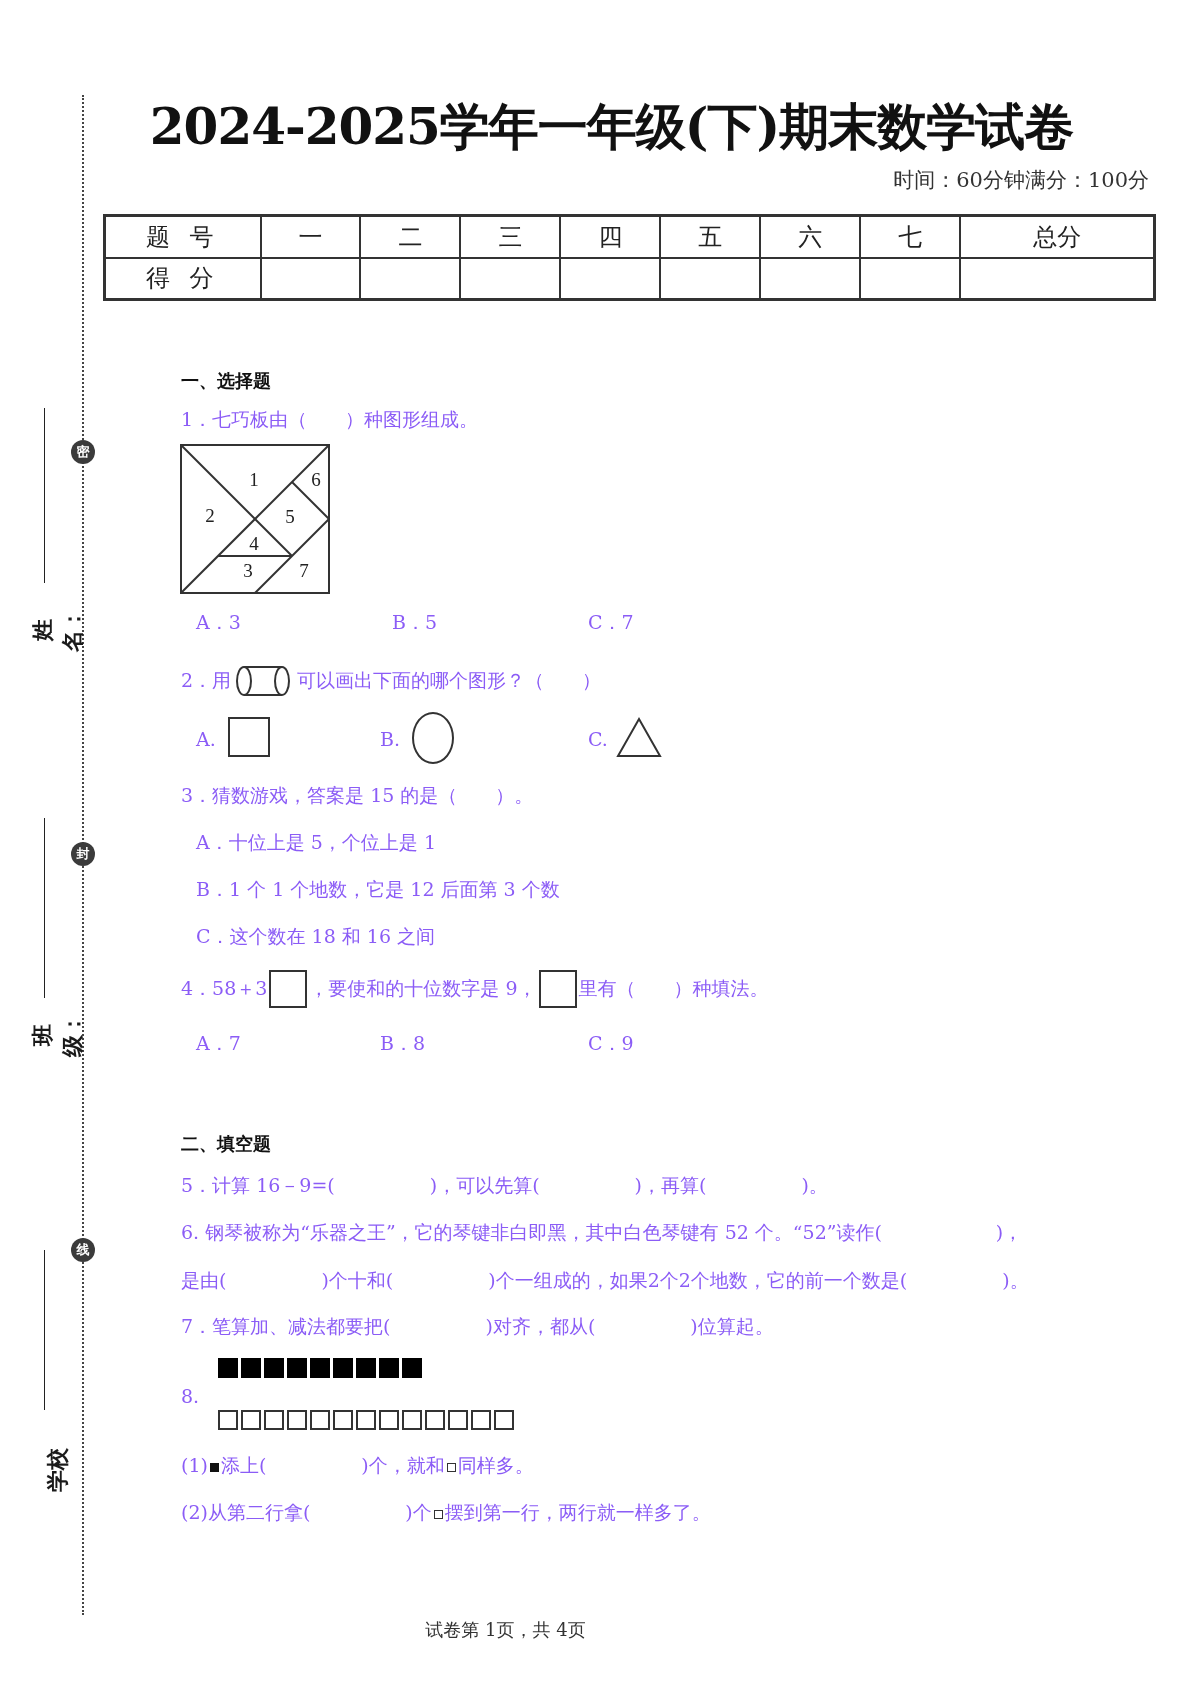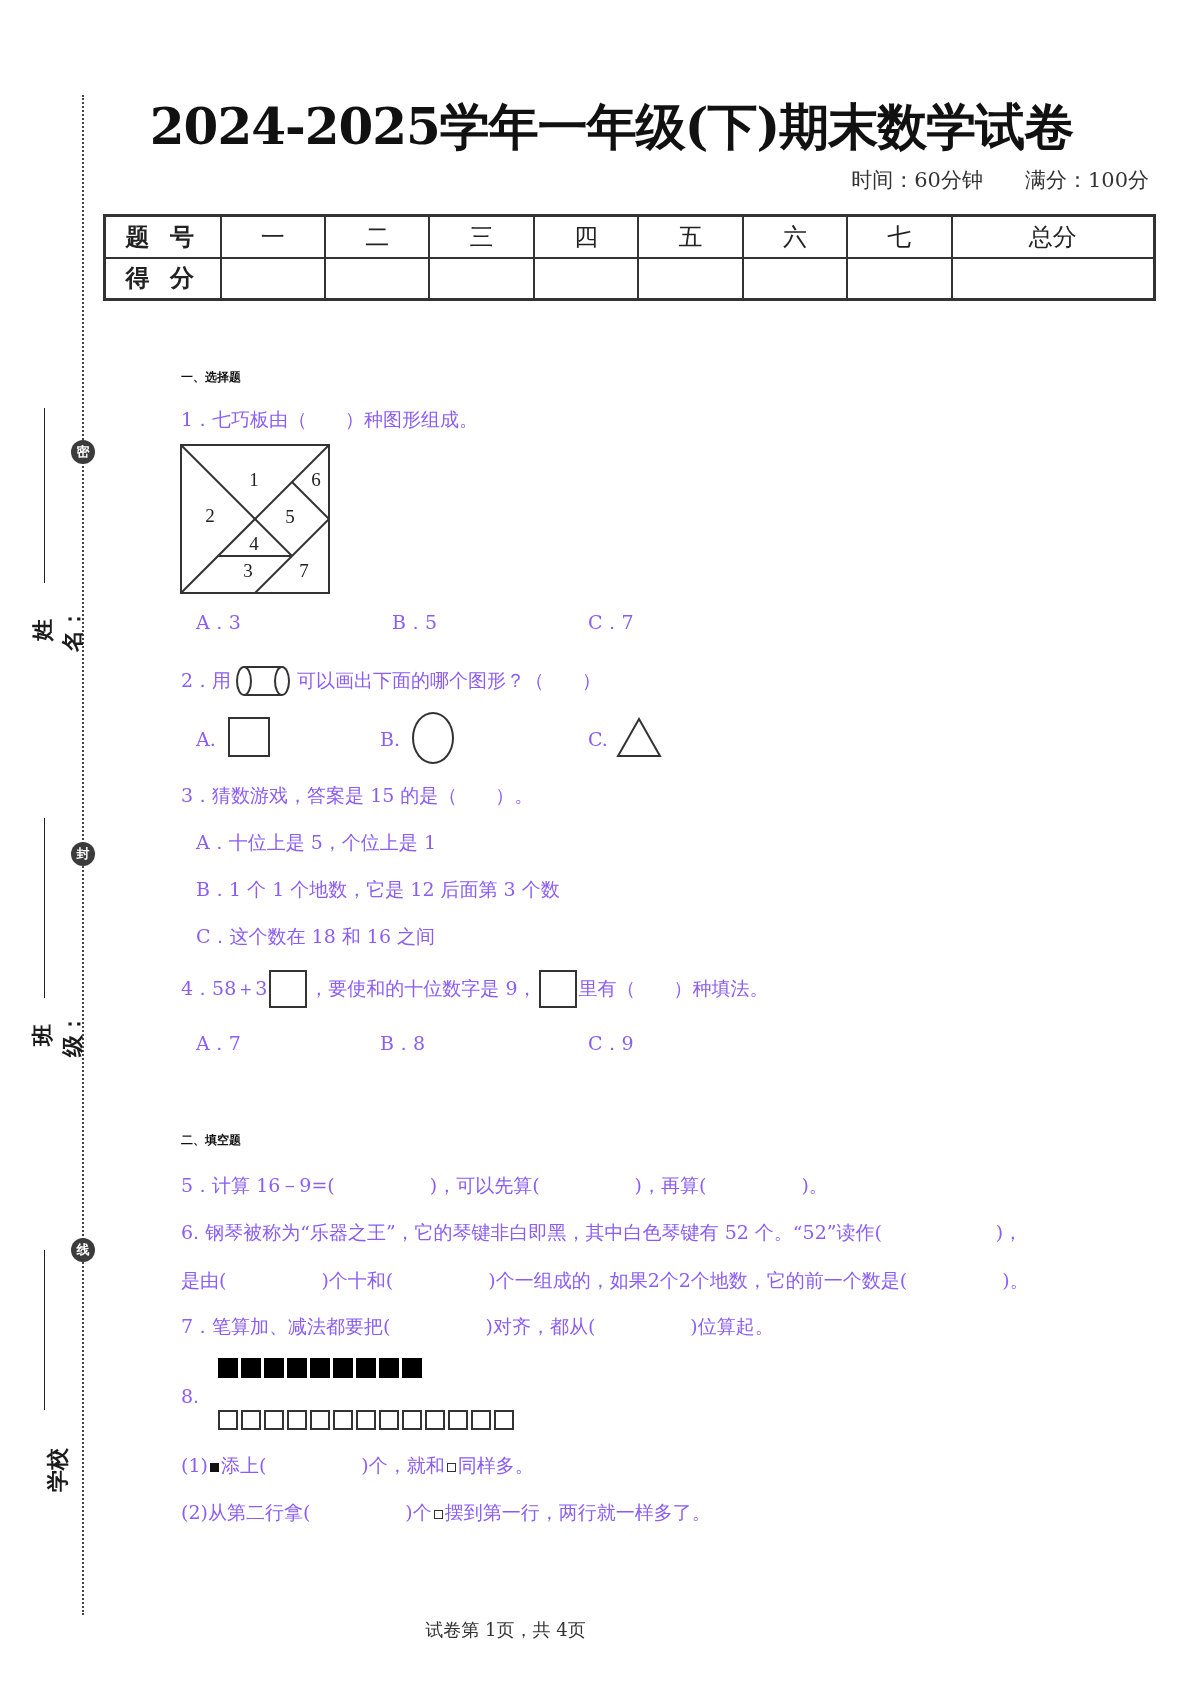--- a/index.html
+++ b/index.html
@@ -13,29 +13,29 @@
   .seal { position: absolute; left: 71px; width: 24px; height: 24px; border-radius: 50%; background: #3b3b3b; color: #fff;
           font-family: "DejaVu Sans", sans-serif; font-size: 13px; line-height: 24px; text-align: center; font-weight: bold; }
   .vlabel { position: absolute; left: 28px; font-family: "DejaVu Sans", sans-serif; font-weight: bold; font-size: 22px;
             transform: rotate(-90deg); transform-origin: center; width: 60px; text-align: center; }
   .vline { position: absolute; left: 44px; width: 0; border-left: 1.5px solid #222; }
 
   
   .title { left: 0; width: 1191px; top: 94px; text-align: center; padding-left: 32px;
            font-family: "DejaVu Serif", "Liberation Serif", serif; font-weight: bold; font-size: 50px; letter-spacing: -1px; color: #111; }
   .meta { right: 42px; top: 166px; font-size: 21px; color: #333; }
-  .meta span + span { margin-left: 42px; }
+  .meta span + span { }
 
   
   .score-table { position: absolute; left: 103px; top: 214px; width: 1053px; border-collapse: collapse; border: 3px solid #333; }
   .score-table td { border: 2px solid #333; height: 42px; text-align: center; font-family: "DejaVu Sans", sans-serif; font-size: 24px; color: #222; }
-  .score-table td.hdr { width: 116px; letter-spacing: 6px; font-weight: bold; }
+  .score-table td.hdr { width: 156px; letter-spacing: 6px; font-weight: normal; }
 
   
-  .sec { font-family: "DejaVu Sans", sans-serif; font-weight: bold; font-size: 12px; color: #111; }
+  .sec { font-family: "DejaVu Sans", sans-serif; font-weight: bold; font-size: 18px; color: #111; }
   .q { font-size: 19px; color: #8b5cf6; }
   .ibox { display: inline-block; width: 38px; height: 38px; border: 2px solid #333; vertical-align: middle; margin: 0 2px; }
 
   .sq-row { display: flex; gap: 3px; }
   .sq-black { width: 20px; height: 20px; background: #000; }
   .sq-white { width: 20px; height: 20px; border: 2px solid #333; background: #fff; }
   .mini-black { display: inline-block; width: 9px; height: 9px; background: #111; vertical-align: middle; margin: 0 2px; }
   .mini-white { display: inline-block; width: 9px; height: 9px; border: 1px solid #333; vertical-align: middle; margin: 0 2px; }
 
   .footer { left: 0; width: 1011px; text-align: center; top: 1618px; font-size: 18px; color: #333; }

